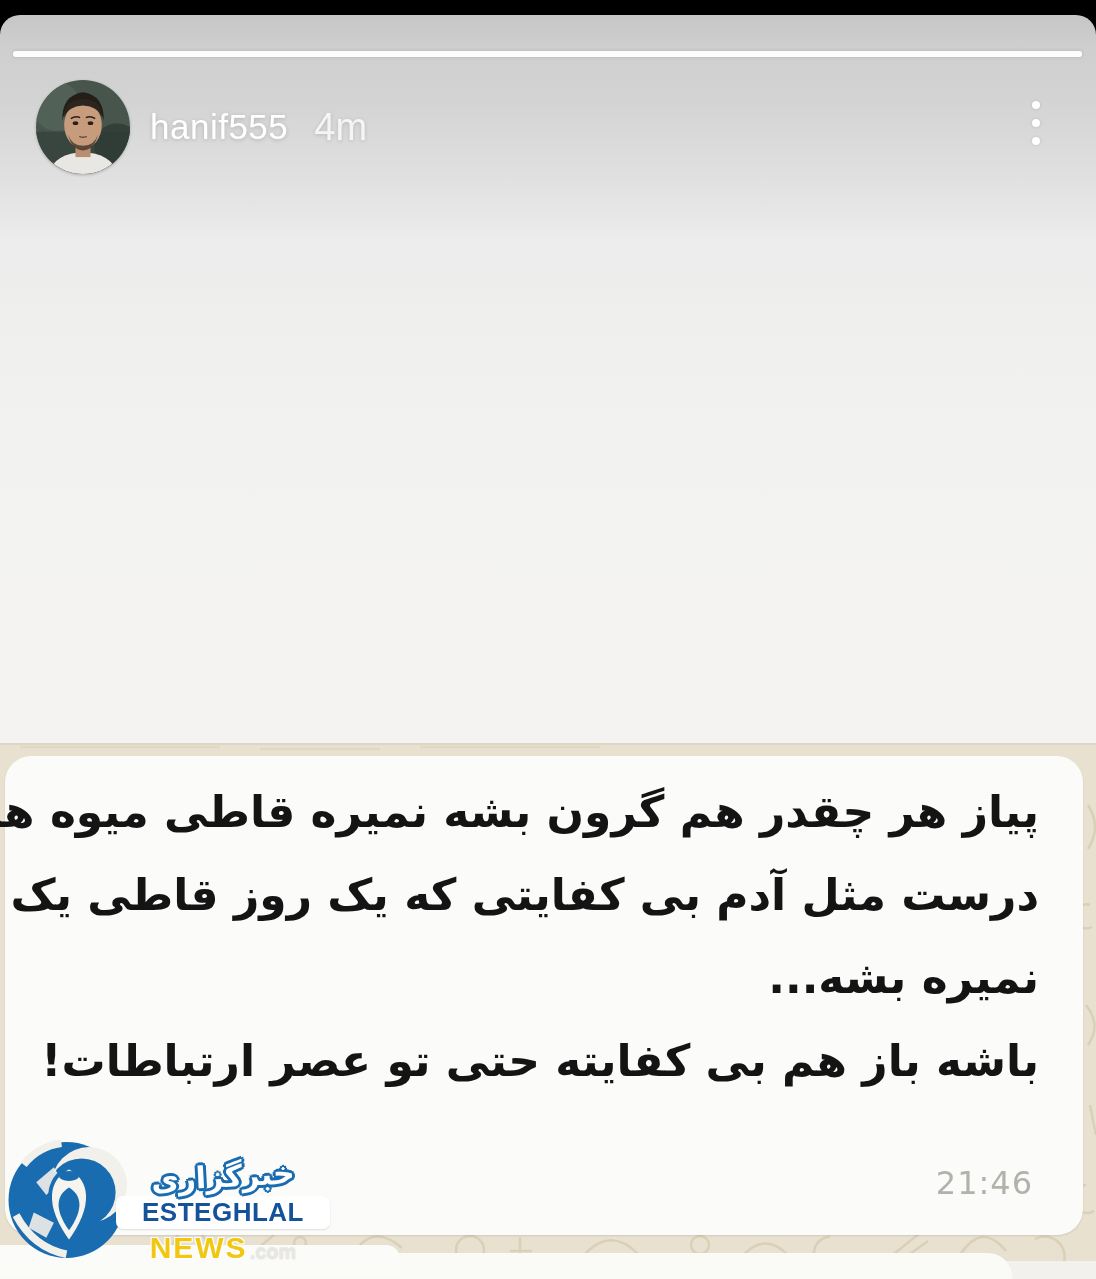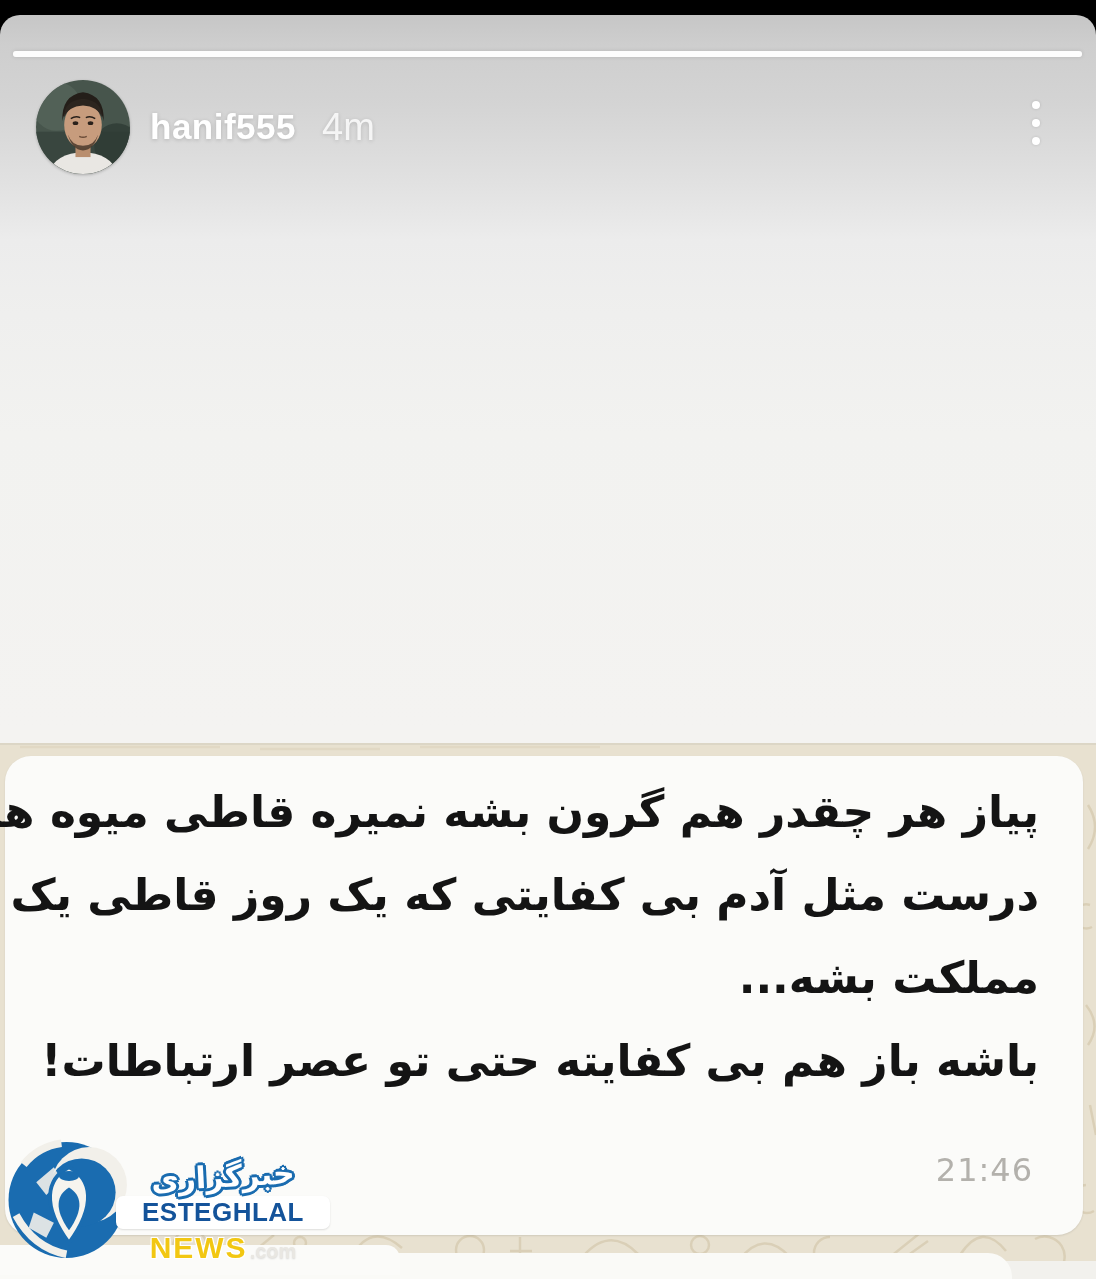--- a/index.html
+++ b/index.html
@@ -25,21 +25,21 @@
   }
   .story-header{
     position:absolute;left:36px;top:65px;display:flex;align-items:center;gap:20px;
   }
   .avatar{
     width:94px;height:94px;border-radius:50%;overflow:hidden;flex:0 0 auto;
     box-shadow:0 1px 3px rgba(0,0,0,.25);
   }
   .avatar svg{display:block;width:100%;height:100%;}
   .username{
-    color:#fff;font-weight:bold;font-size:35px;letter-spacing:.5px;
+    color:#fff;font-weight:normal;font-size:35px;letter-spacing:.5px;
     text-shadow:0 1px 4px rgba(0,0,0,.18);
   }
   .posted-time{
     color:rgba(255,255,255,.82);font-size:38px;margin-left:6px;
     text-shadow:0 1px 4px rgba(0,0,0,.15);
   }
   .kebab-menu{
     position:absolute;left:1022px;top:78px;width:28px;height:60px;
     display:flex;flex-direction:column;align-items:center;justify-content:center;gap:10px;
     cursor:pointer;
@@ -58,21 +58,21 @@
     box-shadow:0 1px 2px rgba(0,0,0,.10);
   }
   .message-text{
     position:absolute;right:44px;left:60px;top:14px;
     direction:rtl;text-align:right;
     font-family:"DejaVu Sans",sans-serif;font-weight:bold;
     font-size:44px;line-height:83px;color:#141414;
   }
   .message-line{white-space:nowrap;}
   .msg-timestamp{
-    position:absolute;right:50px;top:395px;
+    position:absolute;right:50px;top:408px;
     font-family:"DejaVu Sans",sans-serif;font-size:32px;color:#b3b1ac;letter-spacing:1px;
   }
   
   .partial-strip{position:absolute;left:0;top:516px;width:1096px;height:35px;background:#f2f1ed;}
   .partial-bubble{
     position:absolute;left:0;top:508px;width:1012px;height:43px;
     background:#fafaf7;border-top-right-radius:24px;
   }
   .partial-tab{
     position:absolute;left:0;top:500px;width:400px;height:30px;
@@ -160,21 +160,21 @@
           <path d="M1035,494 a20,20 0 1 1 -6,30"></path>
           <path d="M1088,60 q14,22 0,44 M1090,160 a12,12 0 1 0 2,22 M1086,260 q16,20 2,40 M1090,360 l6,30 M1086,440 a14,14 0 1 0 8,26"></path>
           <path d="M20,2 h200 M260,4 h120 M420,2 h180" opacity="0.5"></path>
         </g>
       </svg>
 
       <div class="message-bubble">
         <div class="message-text" dir="rtl">
           <div class="message-line">پیاز هر چقدر هم گرون بشه نمیره قاطی میوه ها</div>
           <div class="message-line">درست مثل آدم بی کفایتی که یک روز قاطی یک</div>
-          <div class="message-line">مملکت بشه...</div>
+          <div class="message-line">نمیره بشه...</div>
           <div class="message-line">باشه باز هم بی کفایته حتی تو عصر ارتباطات!</div>
         </div>
         <div class="msg-timestamp">21:46</div>
       </div>
 
       <div class="partial-strip"></div>
       <div class="partial-bubble"></div>
       <div class="partial-tab"></div>
     </div>
 

